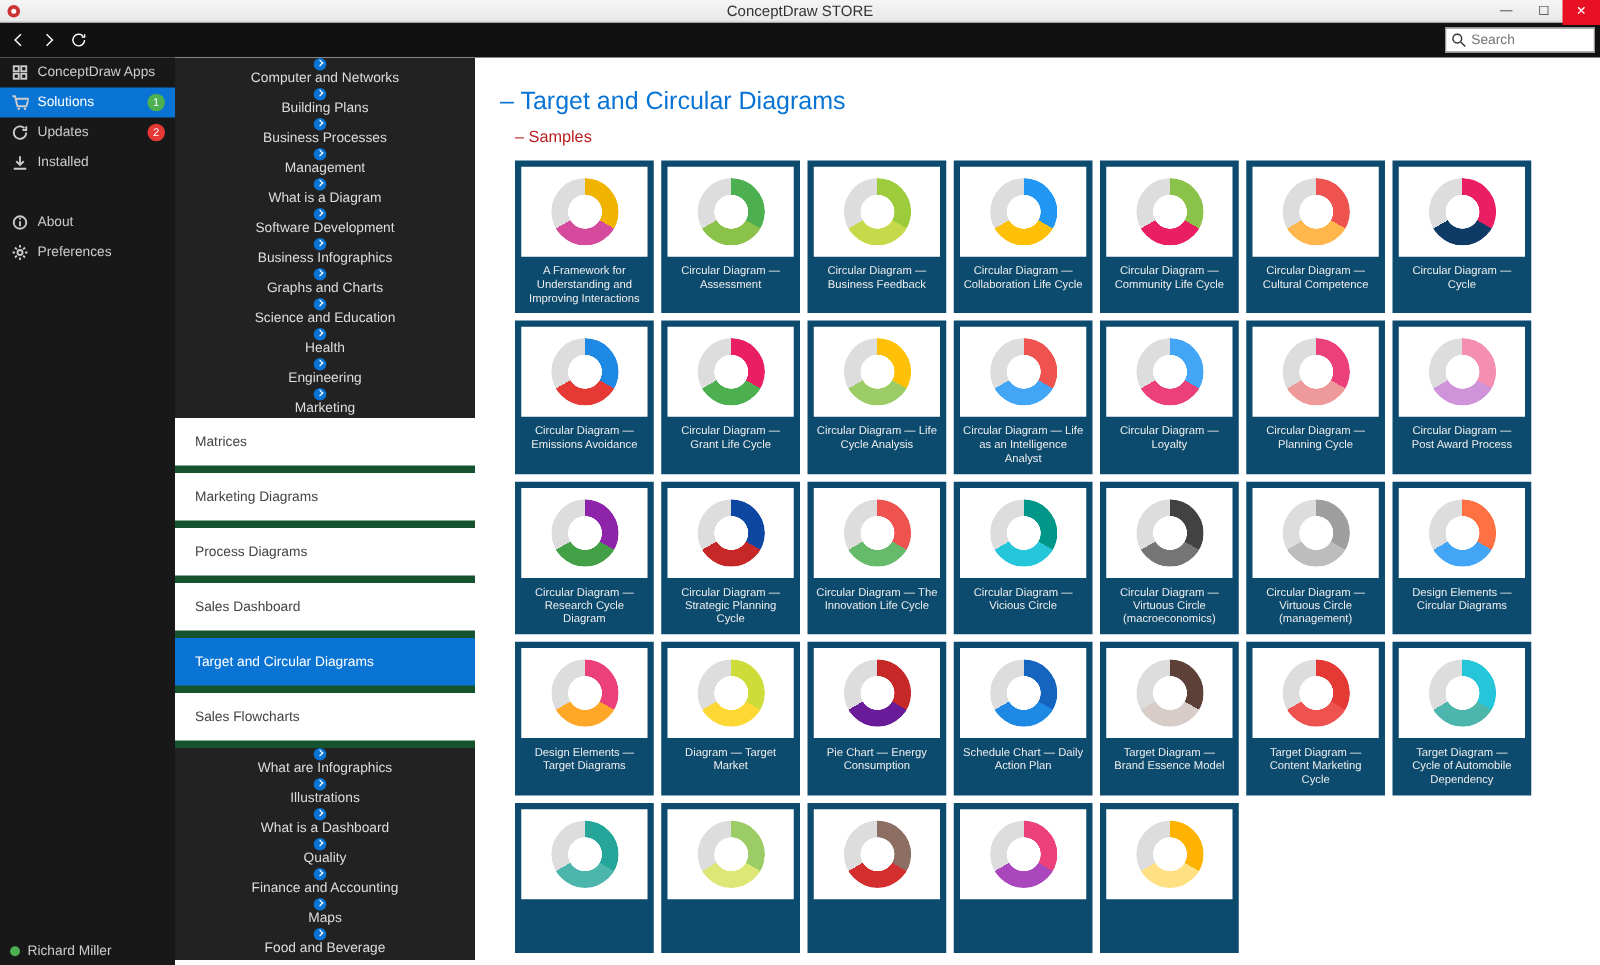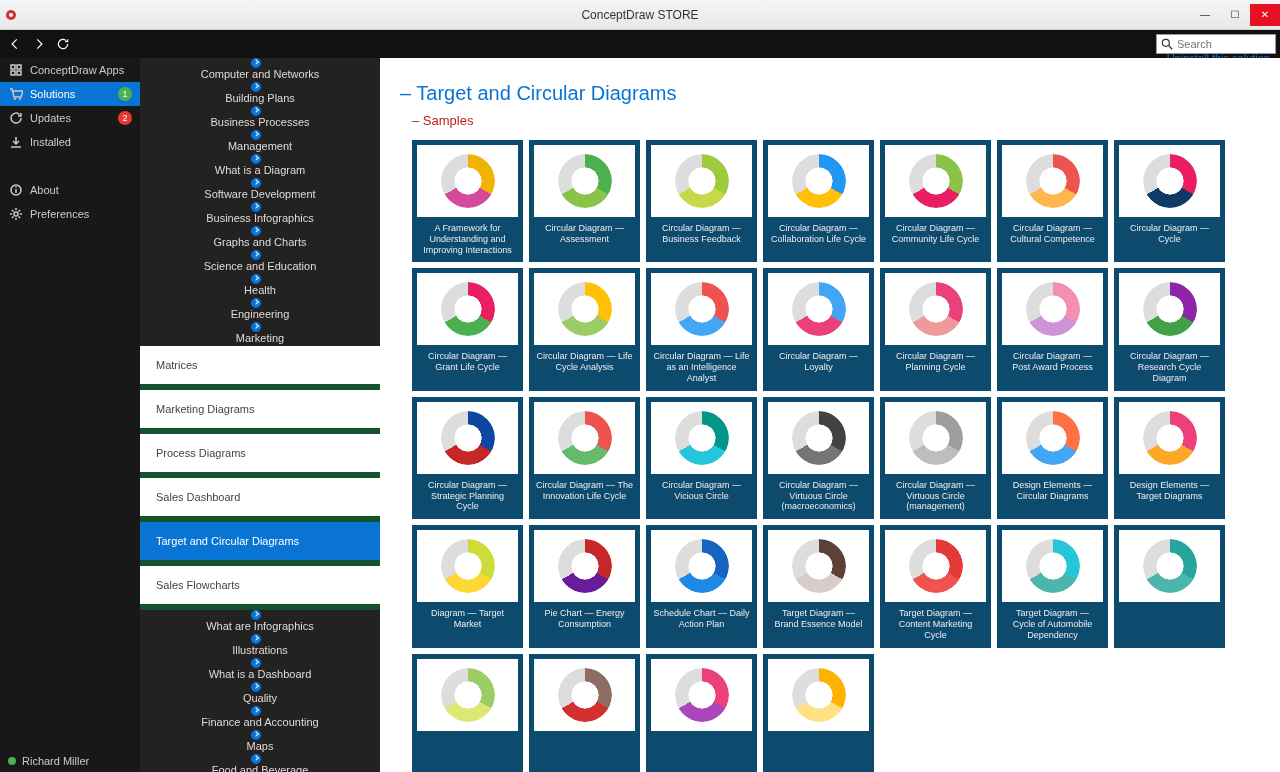--- a/index.html
+++ b/index.html
@@ -1,17 +1,17 @@
 <!DOCTYPE html>
 <html><head>
 <meta charset="utf-8">
 <style>
 * { margin: 0; padding: 0; box-sizing: border-box; }
 body { font-family: "Segoe UI", Arial, sans-serif; font-size: 11px; background: #fff; color: #333; overflow: hidden; width: 1280px; height: 772px; }
-.titlebar { height: 30px; background: linear-gradient(#f5f5f5,#e8e8e8); display: flex; align-items: center; border-bottom: 1px solid #ccc; position: relative; }
+.titlebar { height: 18px; background: linear-gradient(#f5f5f5,#e8e8e8); display: flex; align-items: center; border-bottom: 1px solid #ccc; position: relative; }
 .titlebar .icon { width: 22px; height: 22px; display: flex; align-items: center; justify-content: center; }
 .titlebar .title { position: absolute; left: 0; right: 0; text-align: center; font-size: 12px; color: #333; pointer-events: none; }
 .winbtns { margin-left: auto; display: flex; }
 .winbtn { width: 30px; height: 22px; display: flex; align-items: center; justify-content: center; font-size: 10px; font-family: sans-serif; }
 .winbtn.close { background: #e81123; color: #fff; }
 .topbar { height: 28px; background: #111; display: flex; align-items: center; padding: 0 4px; }
 .navbtn { width: 22px; height: 22px; display: flex; align-items: center; justify-content: center; color: #fff; cursor: pointer; margin-right: 2px; }
 .navbtn svg { width: 14px; height: 14px; stroke: #fff; fill: none; stroke-width: 2; }
 .searchwrap { margin-left: auto; position: relative; }
 .searchwrap input { width: 120px; height: 20px; padding: 0 4px 0 20px; border: 1px solid #999; font-size: 11px; background: #fff; }
@@ -283,20 +283,26 @@
           <div class="cap">Circular Diagram — Cultural Competence</div>
         </div>
         <div class="card">
           <div class="thumb">
             <div class="ring" style="background: conic-gradient(#e91e63 0 120deg, #0d3b66 120deg 240deg, #ddd 240deg 360deg); -webkit-mask: radial-gradient(circle, transparent 35%, black 36%); mask: radial-gradient(circle, transparent 35%, black 36%);"></div>
           </div>
           <div class="cap">Circular Diagram — Cycle</div>
         </div>
         <div class="card">
           <div class="thumb">
+            <div class="ring" style="background: conic-gradient(#1e88e5 0 120deg, #e53935 120deg 240deg, #ddd 240deg 360deg); -webkit-mask: radial-gradient(circle, transparent 35%, black 36%); mask: radial-gradient(circle, transparent 35%, black 36%);"></div>
+          </div>
+          <div class="cap">Circular Diagram — Emissions Avoidance</div>
+        </div>
+        <div class="card">
+          <div class="thumb">
             <div class="ring" style="background: conic-gradient(#e91e63 0 120deg, #4caf50 120deg 240deg, #ddd 240deg 360deg); -webkit-mask: radial-gradient(circle, transparent 35%, black 36%); mask: radial-gradient(circle, transparent 35%, black 36%);"></div>
           </div>
           <div class="cap">Circular Diagram — Grant Life Cycle</div>
         </div>
         <div class="card">
           <div class="thumb">
             <div class="ring" style="background: conic-gradient(#ffc107 0 120deg, #9ccc65 120deg 240deg, #ddd 240deg 360deg); -webkit-mask: radial-gradient(circle, transparent 35%, black 36%); mask: radial-gradient(circle, transparent 35%, black 36%);"></div>
           </div>
           <div class="cap">Circular Diagram — Life Cycle Analysis</div>
         </div>

